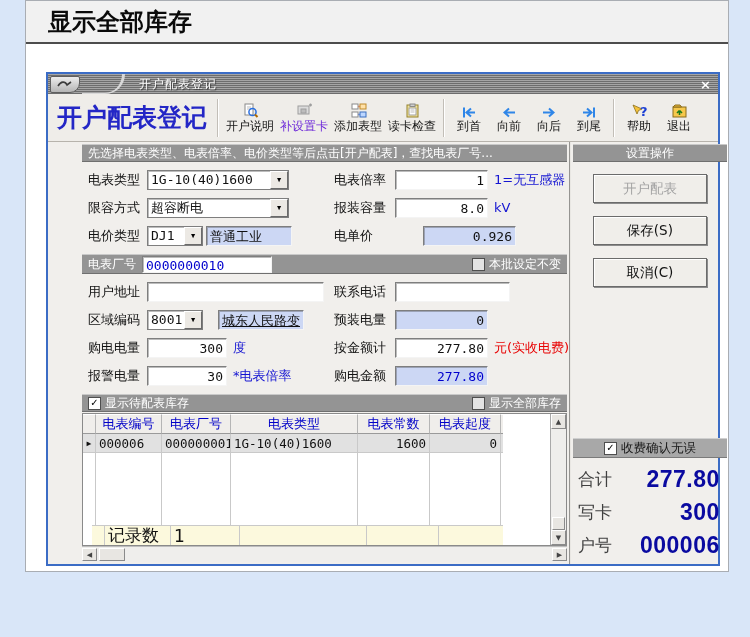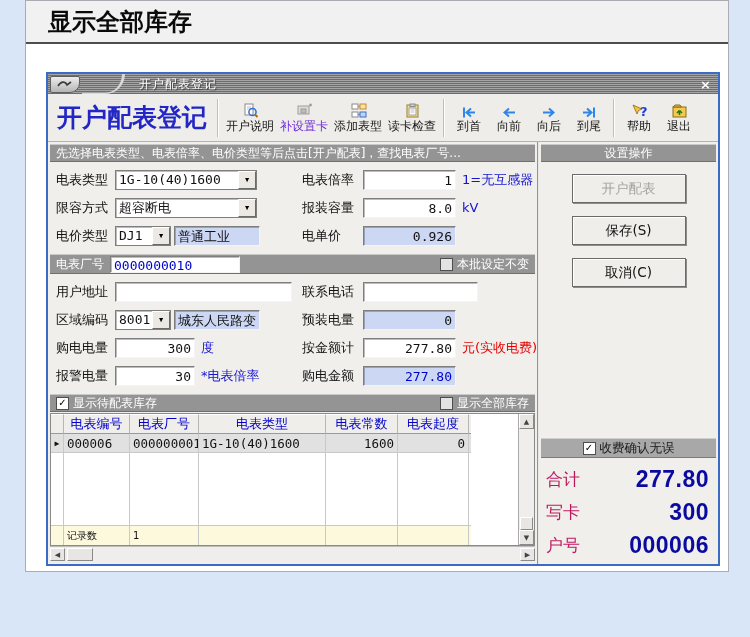--- a/index.html
+++ b/index.html
@@ -25,21 +25,21 @@
   .toolbar{height:47px;flex:0 0 47px;background:#efede9;border-bottom:1px solid #b7b3ac;
         display:flex;align-items:center;padding:0 3px;}
   .brand{font-family:"DejaVu Serif",serif;font-weight:bold;font-size:25px;color:#2326c6;
         margin:0 6px;white-space:nowrap;}
   .tsep{width:0;height:38px;border-left:1px solid #c2beb7;border-right:1px solid #ffffff;margin:0 4px;}
   .tbtn{display:flex;flex-direction:column;align-items:center;justify-content:center;
         font-size:12px;color:#161616;padding:1px 3px;min-width:34px;line-height:14px;}
   .tbtn.disabled{color:#6d28d9;}
   .ticon{height:17px;display:flex;align-items:flex-end;justify-content:center;}
 
-  .dbody{flex:1;display:flex;min-height:0;}
+  .dbody{flex:1;display:flex;min-height:0;padding-left:32px;}
   .main{width:489px;flex:0 0 489px;display:flex;flex-direction:column;padding:2px;box-sizing:border-box;min-height:0;}
   .right{flex:1;border-left:2px groove #e9e7e3;display:flex;flex-direction:column;padding:2px;box-sizing:border-box;}
 
   .bar{height:18px;flex:0 0 18px;background:#949494;color:#ffffff;font-size:12px;
         display:flex;align-items:center;padding:0 6px;box-sizing:border-box;
         border-top:1px solid #c9c9c9;border-bottom:1px solid #6f6f6f;}
   .bar.tall{height:20px;flex:0 0 20px;}
   .bar.center{justify-content:center;}
 
   .frow{display:flex;align-items:center;height:21px;margin-top:7px;flex:0 0 21px;}
@@ -75,21 +75,21 @@
   .tgrid{flex:1;display:flex;flex-direction:column;overflow:hidden;min-width:0;}
   .thead{display:flex;height:20px;flex:0 0 20px;background:#f0eeeb;font-size:13px;color:#0000c8;}
   .th{border-right:1px solid #b5b5b5;border-bottom:1px solid #9a9a9a;border-top:1px solid #fff;
         display:flex;align-items:center;justify-content:center;box-sizing:border-box;overflow:hidden;white-space:nowrap;}
   .trow{display:flex;height:18px;flex:0 0 18px;background:#e1e1e1;border-bottom:1px solid #c9c9c9;
         font-family:"DejaVu Sans Mono",monospace;font-size:12.5px;}
   .td{border-right:1px solid #c9c9c9;padding:0 3px;box-sizing:border-box;display:flex;
         align-items:center;overflow:hidden;white-space:nowrap;}
   .td.r{justify-content:flex-end;}
   .tfill{flex:1;display:flex;min-height:0;}
-  .tfoot{display:flex;height:19px;flex:0 0 19px;background:#fcf9dd;border-top:1px solid #c9c9c9;font-size:10px;}
+  .tfoot{display:flex;height:19px;flex:0 0 19px;background:#fcf9dd;border-top:1px solid #c9c9c9;font-size:17px;margin-left:9px;}
   .c0{width:13px;flex:0 0 13px;} .c1{width:66px;flex:0 0 66px;} .c2{width:69px;flex:0 0 69px;}
   .c3{width:127px;flex:0 0 127px;} .c4{width:72px;flex:0 0 72px;} .c5{width:71px;flex:0 0 71px;}
   .c6{flex:1;border-right:none !important;}
   .marker{font-size:8px;justify-content:center;padding:0;}
 
   .vsb{width:15px;flex:0 0 15px;border-left:1px solid #a9a9a9;background:#efeeec;
         display:flex;flex-direction:column;align-items:center;}
   .sbtn{width:15px;height:15px;flex:0 0 15px;display:flex;align-items:center;justify-content:center;
         font-size:7px;color:#444;background:#e8e6e2;border:1px solid #fff;
         border-right-color:#8a8a8a;border-bottom-color:#8a8a8a;box-sizing:border-box;}
@@ -104,21 +104,21 @@
   
   .wbtn{width:112px;height:27px;flex:0 0 27px;background:#f0eeea;border:1px solid #6b6b6b;
         box-shadow:inset 1px 1px 0 #ffffff,1px 1px 0 #8c8c8c;display:flex;align-items:center;
         justify-content:center;font-size:13.5px;color:#111;margin:13px auto 0;}
   .wbtn.disabled{color:#a3a3a3;}
   .rspacer{flex:1;}
   .confirm-bar{height:18px;flex:0 0 18px;background:#a8a8a8;color:#1b1b1b;font-size:12.5px;
         display:flex;align-items:center;justify-content:center;border-top:1px solid #cfcfcf;border-bottom:1px solid #7a7a7a;}
   .totals{padding:5px 3px 0;}
   .trowt{display:flex;align-items:center;height:33px;}
-  .tlabel{font-size:17px;color:#be185d;width:62px;flex:0 0 62px;padding-left:2px;}
+  .tlabel{font-size:17px;color:#404040;width:62px;flex:0 0 62px;padding-left:2px;}
   .tvalue{flex:1;text-align:right;font-family:"Liberation Sans",sans-serif;font-weight:bold;
         font-size:23px;color:#0a0aa0;padding-right:4px;letter-spacing:0.5px;}
 </style>
 </head>
 <body>
 
 <div class="stage">
   <div class="card">
     <div class="card-header">显示全部库存</div>
 
@@ -294,21 +294,21 @@
             <div class="fcol-l">
               <span class="flabel flabel-l">电价类型</span>
               <div class="dd" style="width:56px;">
                 <span>DJ1</span>
                 <span class="dd-arrow">▼</span>
               </div>
               <div class="field ro" style="width:86px;margin-left:3px;">普通工业</div>
             </div>
             <div class="fcol-r">
               <span class="flabel flabel-r">电单价</span>
-              <div class="field num ro" style="width:93px;">0.926</div>
+              <div class="field num ro" style="width:93px;margin-left:28px;">0.926</div>
             </div>
           </div>
 
           <div class="bar tall" style="margin-top:8px;">
             <span>电表厂号</span>
             <div class="field blue-text" style="width:130px;margin-left:6px;height:17px;line-height:15px;">0000000010</div>
             <span style="margin-left:auto;display:flex;align-items:center;">
               <span class="cb unchecked"></span>
               <span>本批设定不变</span>
             </span>
@@ -326,21 +326,21 @@
             </div>
           </div>
 
           <div class="frow">
             <div class="fcol-l">
               <span class="flabel flabel-l">区域编码</span>
               <div class="dd" style="width:56px;">
                 <span>8001</span>
                 <span class="dd-arrow">▼</span>
               </div>
-              <div class="field ro" style="width:86px;margin-left:3px;">城东人民路变</div>
+              <div class="field ro" style="width:86px;margin-left:15px;text-decoration:underline;">城东人民路变</div>
             </div>
             <div class="fcol-r">
               <span class="flabel flabel-r">预装电量</span>
               <div class="field num ro" style="width:93px;">0</div>
             </div>
           </div>
 
           <div class="frow">
             <div class="fcol-l">
               <span class="flabel flabel-l">购电电量</span>

